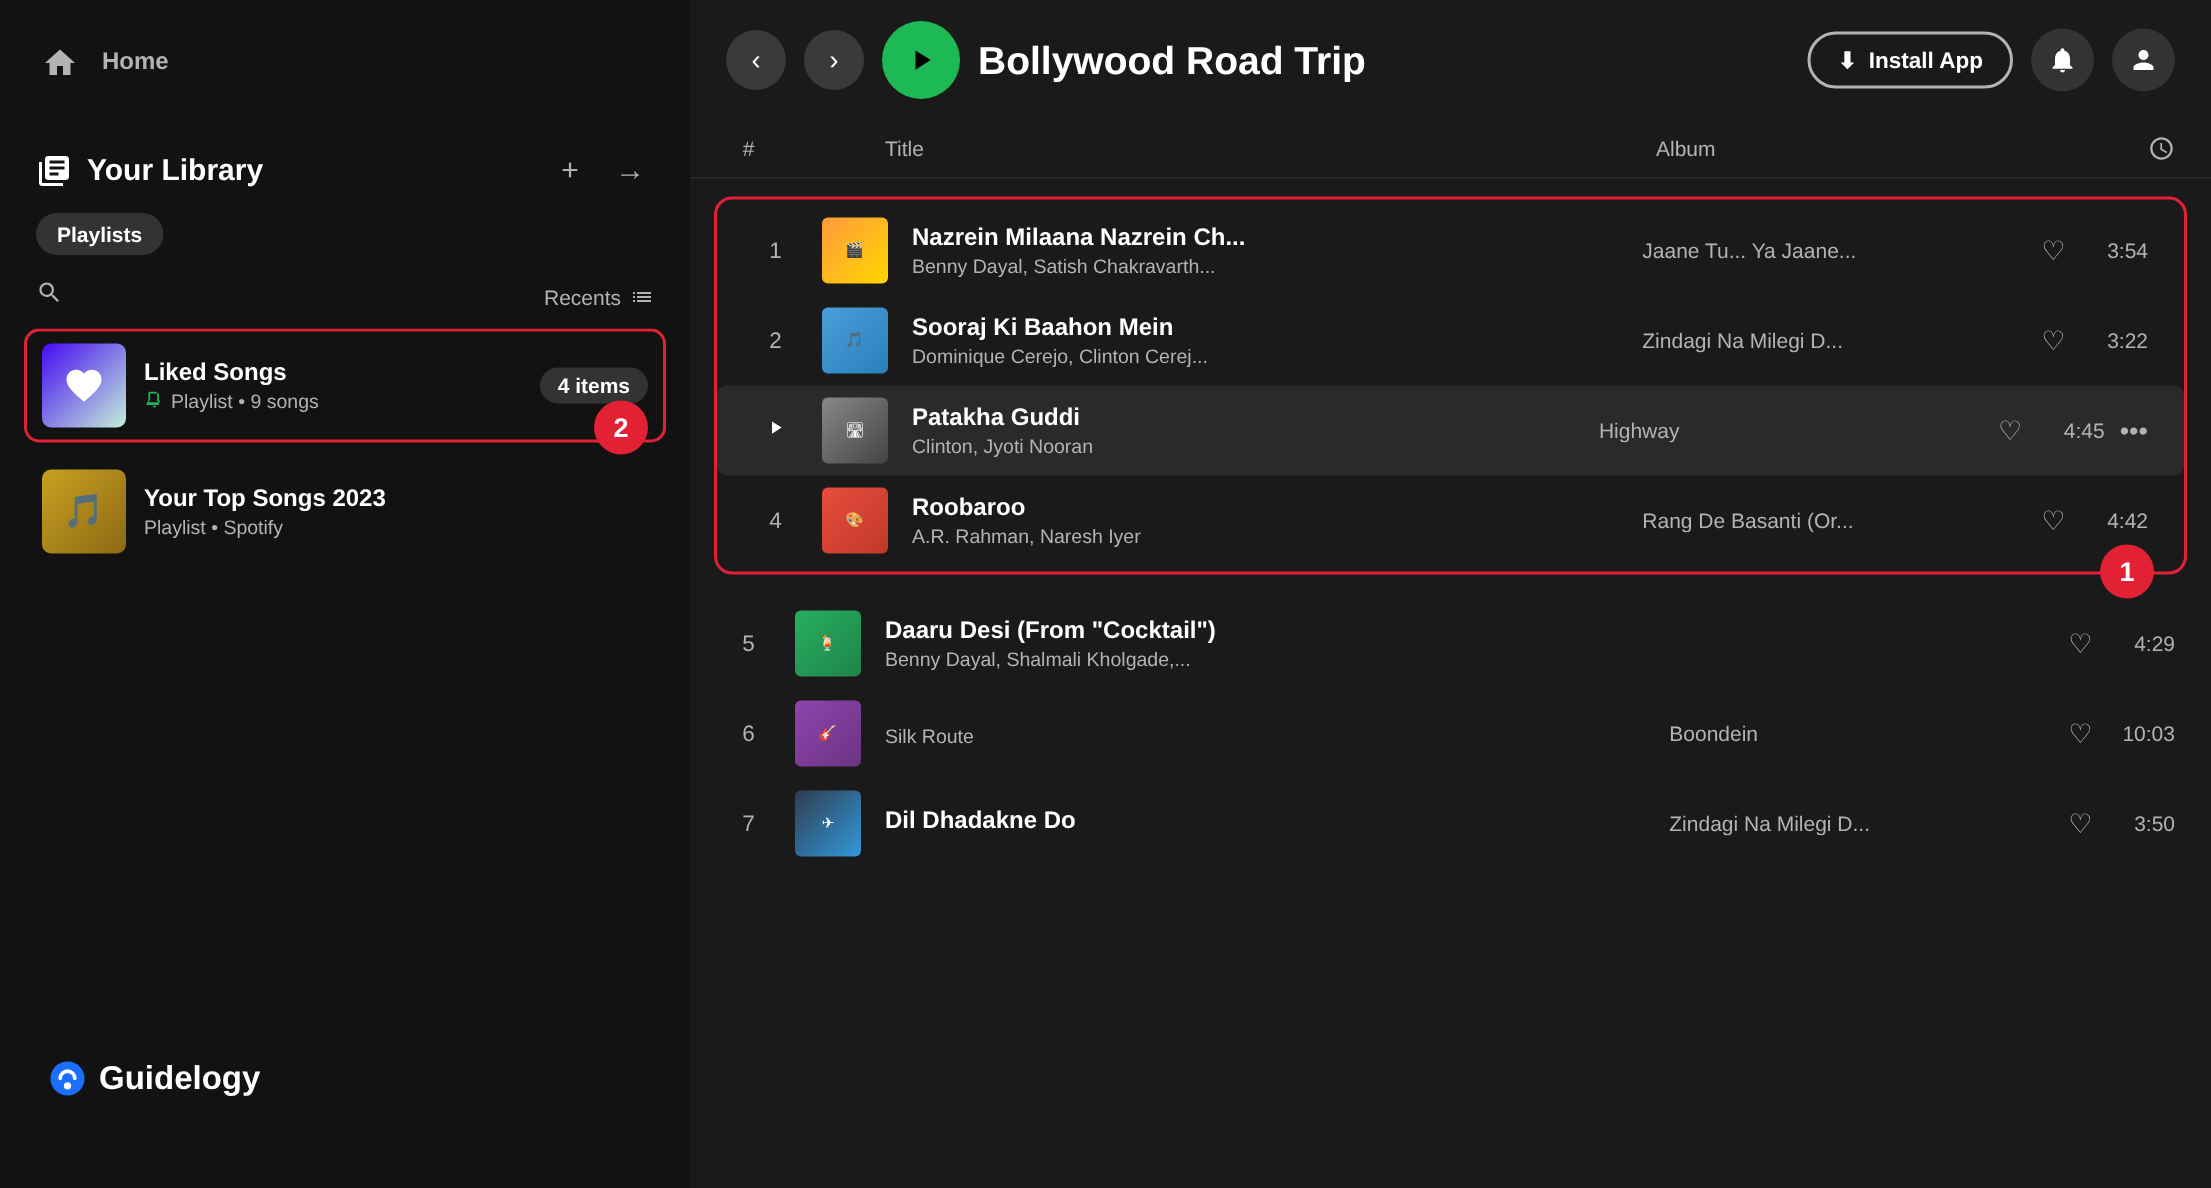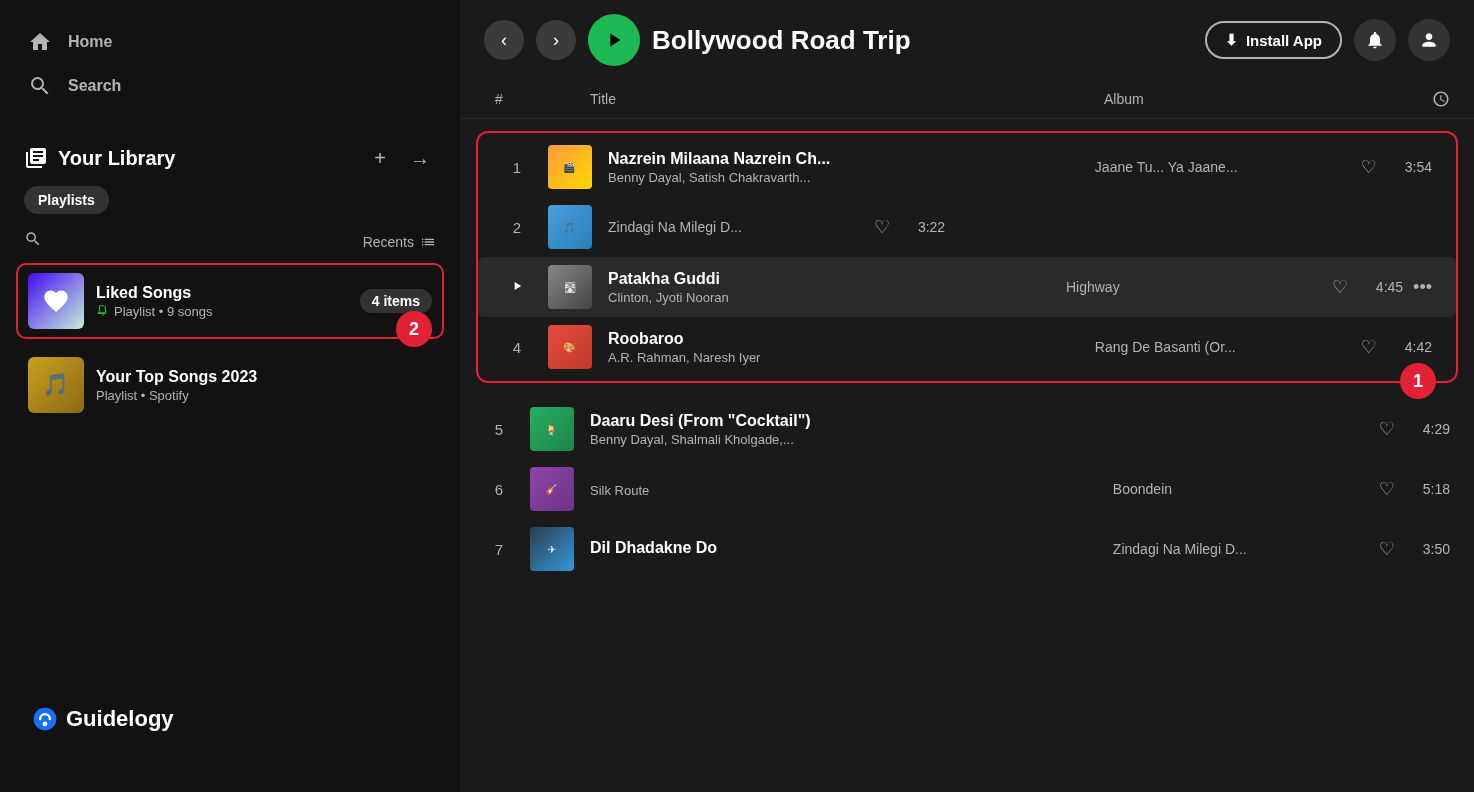--- a/index.html
+++ b/index.html
@@ -460,28 +460,20 @@
 
 <div class="sidebar">
   <div class="sidebar-nav">
     <div class="nav-item">
       <span class="nav-icon">
         <svg width="24" height="24" viewBox="0 0 24 24" fill="#b3b3b3">
           <path d="M10 20v-6h4v6h5v-8h3L12 3 2 12h3v8z"></path>
         </svg>
       </span>
       <span>Home</span>
-    </div>
-    <div class="nav-item">
-      <span class="nav-icon">
-        <svg width="24" height="24" viewBox="0 0 24 24" fill="#b3b3b3">
-          <path d="M15.5 14h-.79l-.28-.27A6.471 6.471 0 0 0 16 9.5 6.5 6.5 0 1 0 9.5 16c1.61 0 3.09-.59 4.23-1.57l.27.28v.79l5 4.99L20.49 19l-4.99-5zm-6 0C7.01 14 5 11.99 5 9.5S7.01 5 9.5 5 14 7.01 14 9.5 11.99 14 9.5 14z"></path>
-        </svg>
-      </span>
-      <span>Search</span>
     </div>
   </div>
 
   <div class="library-section">
     <div class="library-header">
       <div class="library-title">
         <svg width="24" height="24" viewBox="0 0 24 24" fill="#fff">
           <path d="M4 6H2v14c0 1.1.9 2 2 2h14v-2H4V6zm16-4H8c-1.1 0-2 .9-2 2v12c0 1.1.9 2 2 2h12c1.1 0 2-.9 2-2V4c0-1.1-.9-2-2-2zm-1 9H9V9h10v2zm-4 4H9v-2h6v2zm4-8H9V5h10v2z"></path>
         </svg>
         <span>Your Library</span>
@@ -616,20 +608,24 @@
           <span class="heart-icon">♡</span>
           <span class="track-duration">3:54</span>
         </div>
       </div>
 
       <div class="track-row">
         <div class="track-num">2</div>
         <div class="track-thumb thumb-color-2">
           <span style="font-size:10px; color:#fff;">🎵</span>
         </div>
+        <div class="track-info">
+          <div class="track-name">Sooraj Ki Baahon Mein</div>
+          <div class="track-artist">Dominique Cerejo, Clinton Cerej...</div>
+        </div>
         <div class="track-album">Zindagi Na Milegi D...</div>
         <div class="track-actions">
           <span class="heart-icon">♡</span>
           <span class="track-duration">3:22</span>
         </div>
       </div>
 
       <div class="track-row" style="background:#2a2a2a;">
         <div class="track-num">
           <svg width="14" height="14" viewBox="0 0 24 24" fill="#fff">
@@ -690,21 +686,21 @@
       <div class="track-num">6</div>
       <div class="track-thumb thumb-color-6">
         <span style="font-size:10px; color:#fff;">🎸</span>
       </div>
       <div class="track-info">
         <div class="track-artist">Silk Route</div>
       </div>
       <div class="track-album">Boondein</div>
       <div class="track-actions">
         <span class="heart-icon">♡</span>
-        <span class="track-duration">5:18</span>
+        <span class="track-duration">10:03</span>
       </div>
     </div>
 
     <div class="track-row">
       <div class="track-num">7</div>
       <div class="track-thumb thumb-color-7">
         <span style="font-size:10px; color:#fff;">✈</span>
       </div>
       <div class="track-info">
         <div class="track-name">Dil Dhadakne Do</div>

